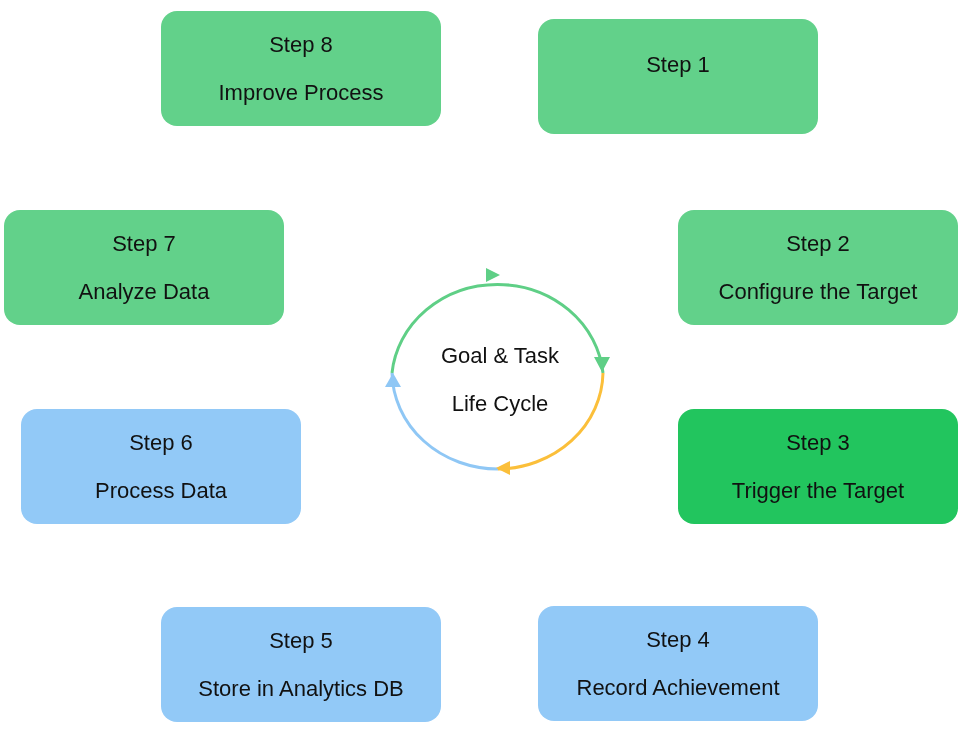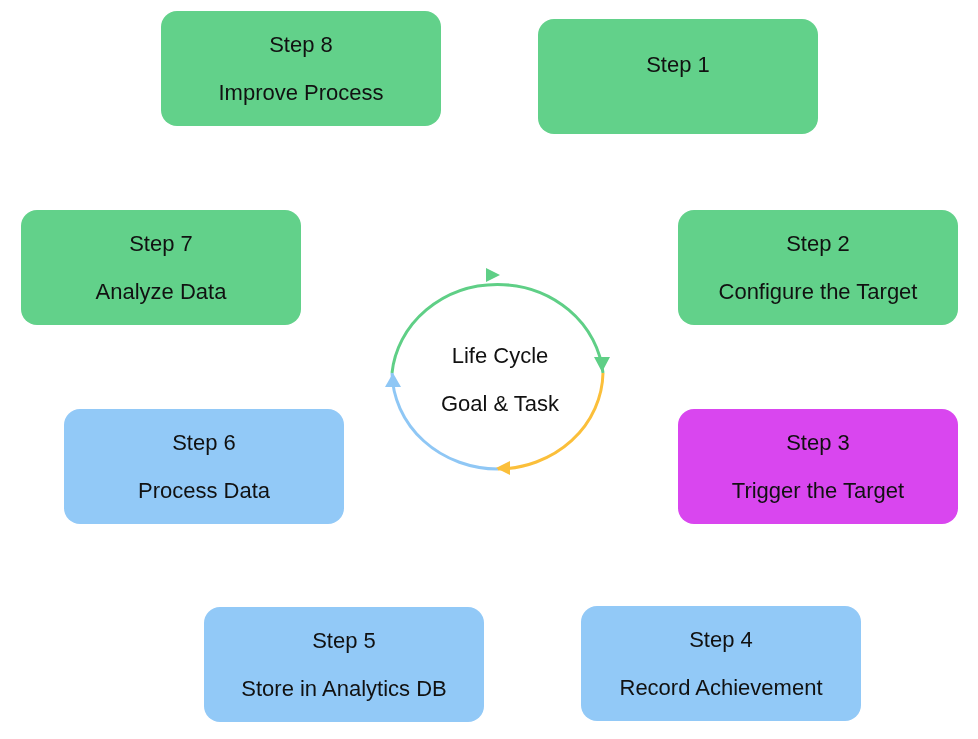--- a/index.html
+++ b/index.html
@@ -1,25 +1,25 @@
 <!DOCTYPE html>
 <html><head>
 <meta charset="utf-8">
 <style>
   html,body{margin:0;padding:0;background:#ffffff;}
   body{width:978px;height:739px;position:relative;overflow:hidden;font-family:"Liberation Sans","DejaVu Sans",sans-serif;color:#111;}
   .box{position:absolute;width:280px;height:115px;border-radius:16px;display:flex;flex-direction:column;align-items:center;justify-content:center;}
   .box .t1{font-size:22px;line-height:24px;margin-bottom:24px;}
   .box .t2{font-size:22px;line-height:24px;}
   .green{background:#62d18a;}
-  .yellow{background:#d946ef;}
-  .blue{background:#92c9f7;margin-left:43px;}
+  .yellow{background:#22c55e;}
+  .blue{background:#92c9f7;}
   #s8{left:161px;top:11px;}
   #s1{left:538px;top:11px;margin-top:8px;}
-  #s7{left:21px;top:210px;}
+  #s7{left:4px;top:210px;}
   #s2{left:678px;top:210px;align-items:center;}
   #s6{left:21px;top:409px;}
   #s3{left:678px;top:409px;}
   #s5{left:161px;top:607px;text-align:center;}
   #s4{left:538px;top:606px;}
   #cycle{position:absolute;left:380px;top:260px;width:240px;height:220px;}
   .center-text{position:absolute;left:380px;top:332px;width:240px;text-align:center;font-size:22px;line-height:48px;}
 </style>
 </head>
 <body>
@@ -61,15 +61,15 @@
   <path d="M 12 113 A 106 98 0 0 1 223 113" fill="none" stroke="#5fcf86" stroke-width="3"></path>
   <path d="M 223 113 A 106 98 0 0 1 118 209" fill="none" stroke="#fbbf3a" stroke-width="3"></path>
   <path d="M 118 209 A 106 98 0 0 1 12 113" fill="none" stroke="#8fc7f5" stroke-width="3"></path>
   <polygon points="106,8 120,15 106,22" fill="#5fcf86"></polygon>
   <polygon points="214,97 230,97 222,112" fill="#5fcf86"></polygon>
   <polygon points="130,201 116,208 130,215" fill="#fbbf3a"></polygon>
   <polygon points="5,127 21,127 13,113" fill="#8fc7f5"></polygon>
 </svg>
 
 <div class="center-text">
+  <div>Goal &amp; Task</div>
   <div>Life Cycle</div>
-  <div>Goal &amp; Task</div>
 </div>
 
 </body></html>

